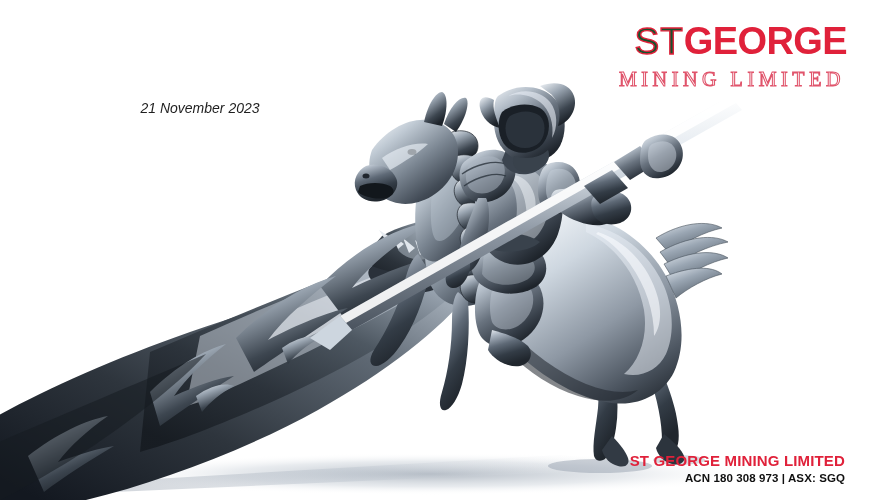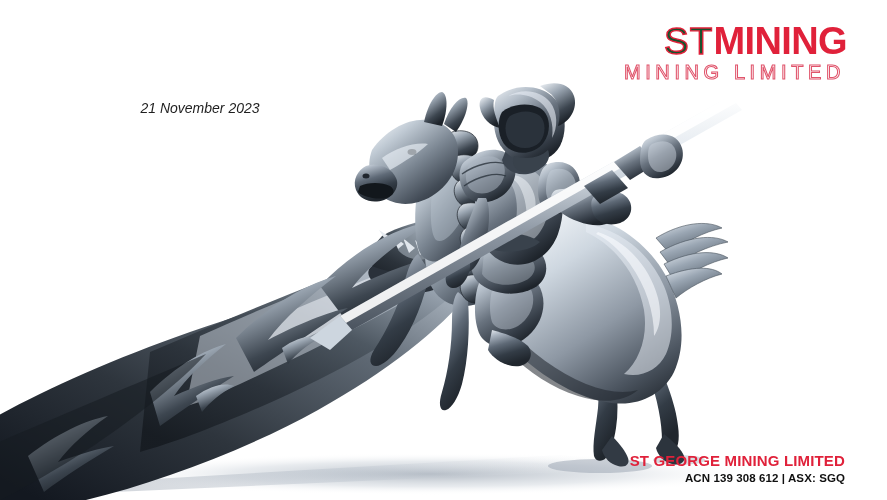--- a/index.html
+++ b/index.html
@@ -83,29 +83,30 @@
     letter-spacing: 1px;
     font-size: 37px;
   }
   .logo-george {
     font-weight: bold;
     color: #e0213a;
     letter-spacing: -0.6px;
     font-size: 38px;
   }
   .logo-row2 {
-    margin-top: 0;
+    margin-top: 7px;
     font-size: 20px;
     line-height: 22px;
     font-weight: normal;
     color: #ffffff;
     -webkit-text-stroke: 1.05px #e0546b;
     letter-spacing: 4.6px;
     white-space: nowrap;
     padding-right: 2px;
+    font-family: Liberation Serif, serif;
   }
 
   
   .footer {
     position: absolute;
     right: 42px;
     bottom: 14px;
     z-index: 8;
     text-align: right;
     line-height: 1.3;
@@ -440,23 +441,23 @@
                C652,172 648,164 648,156 C648,149 649,146 652,144 Z" fill="#c9d2dc" opacity="0.5"></path>
     </g>
   </svg>
 
   <div class="title-block">
     <div class="slide-date">21 November 2023</div>
   </div>
 
   <div class="logo">
     <div class="logo-row1">
-      <span class="logo-st">ST</span><span class="logo-george">MINING</span>
+      <span class="logo-st">ST</span><span class="logo-george">GEORGE</span>
     </div>
     <div class="logo-row2">MINING LIMITED</div>
   </div>
 
   <div class="footer">
     <div class="footer-company">ST GEORGE MINING LIMITED</div>
-    <div class="footer-meta">ACN 139 308 612 | ASX: SGQ</div>
+    <div class="footer-meta">ACN 180 308 973 | ASX: SGQ</div>
   </div>
 
 </div>
 
 </body></html>

